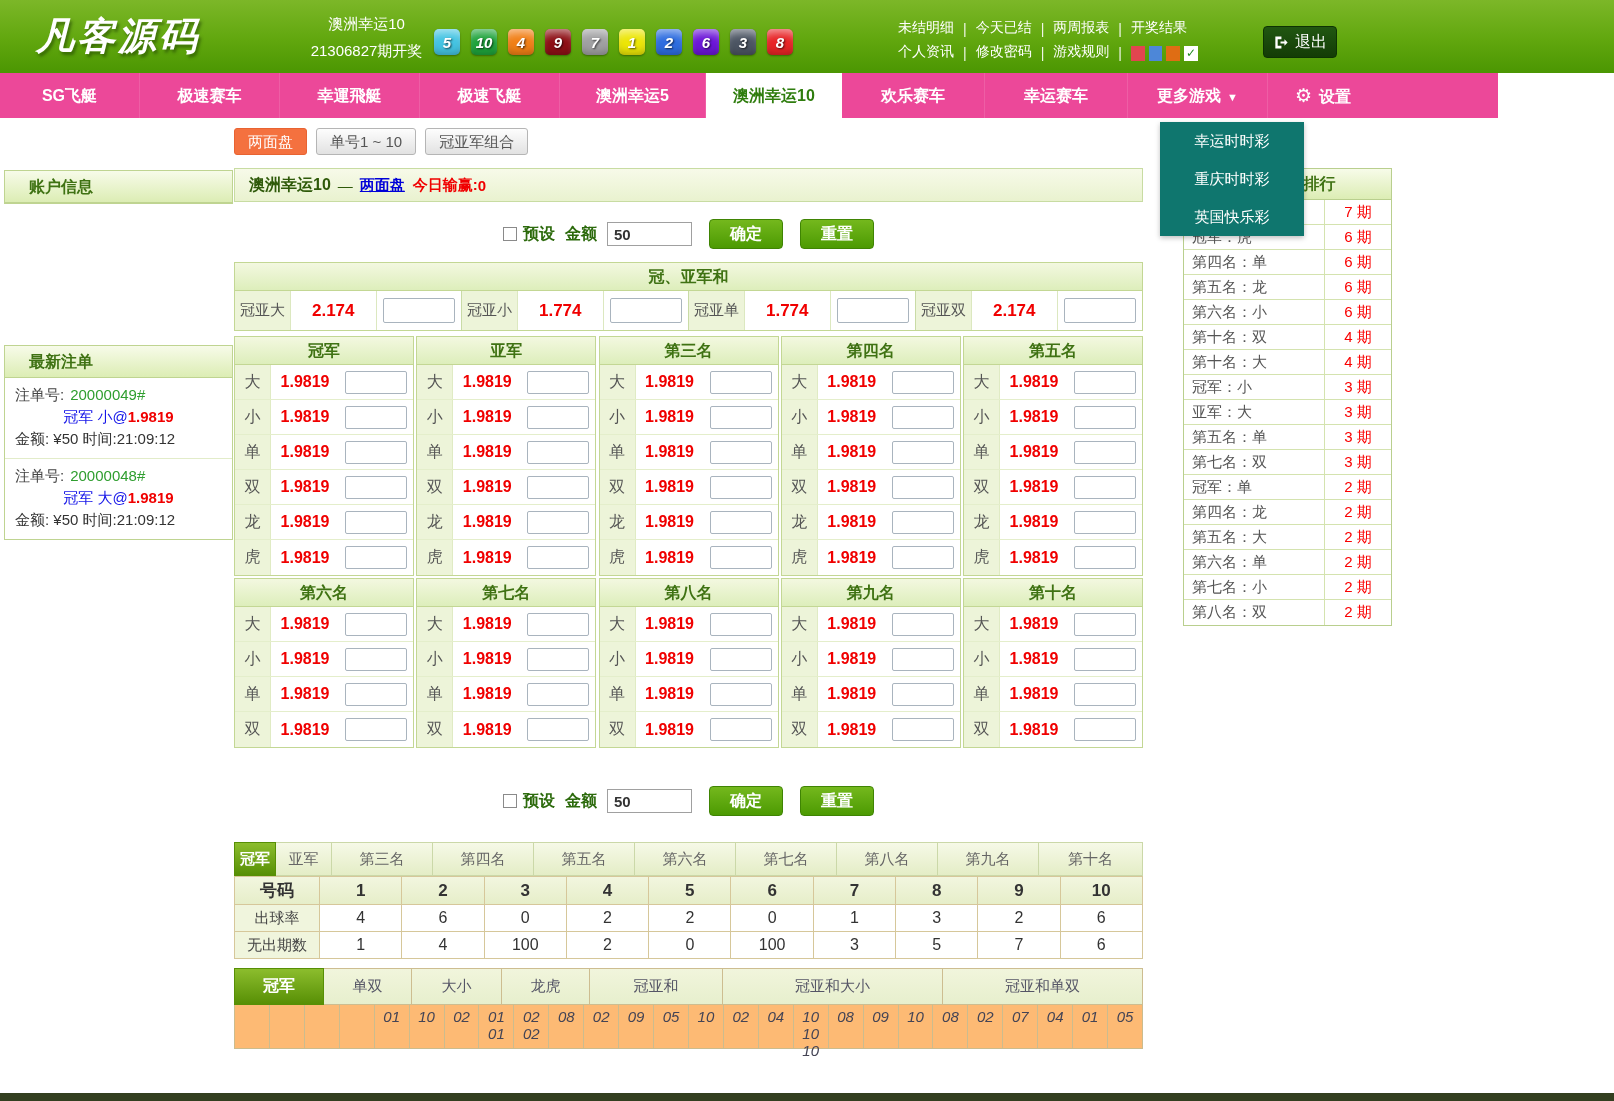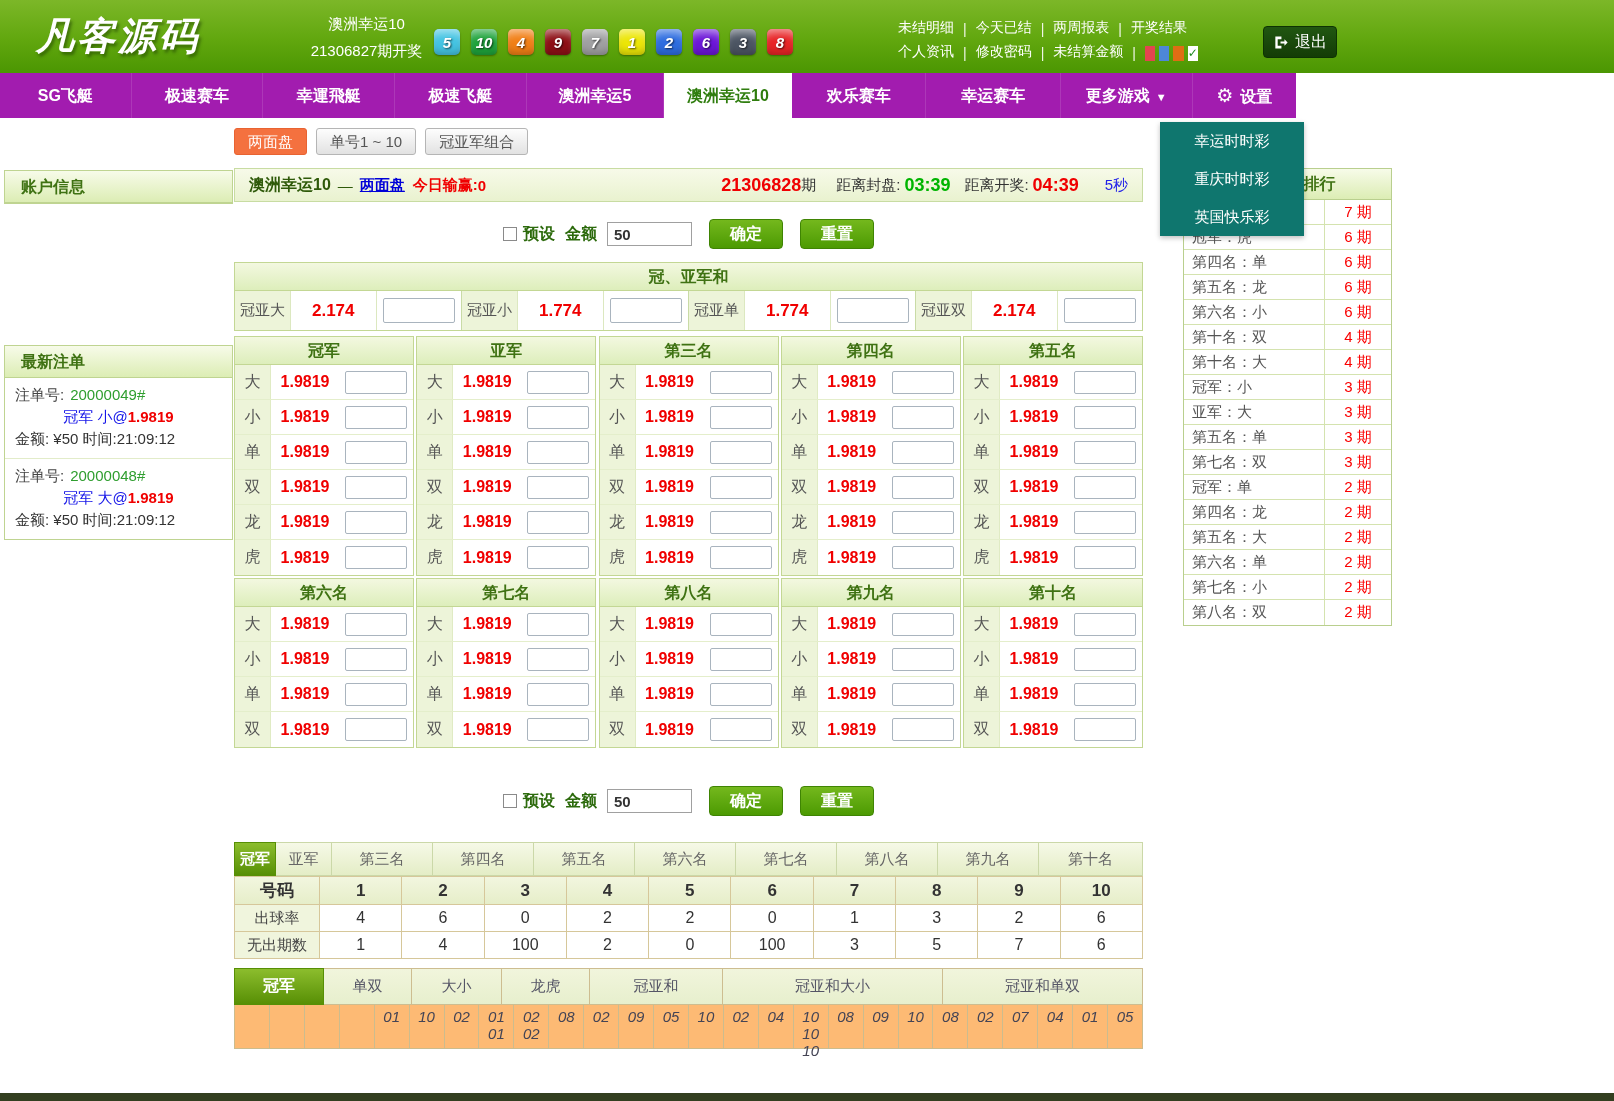--- a/index.html
+++ b/index.html
@@ -23,37 +23,37 @@
   .hlink{color:#fff;cursor:pointer;white-space:nowrap;text-decoration:none;}
   .hsep{margin:0 9px;opacity:.9;}
   .legend-sq{width:15px;height:15px;margin-right:4px;display:inline-block;}
   .legend-check{width:15px;height:15px;background:#fff;color:#1f8a1f;font-size:12px;line-height:15px;
     text-align:center;display:inline-block;font-weight:bold;cursor:pointer;}
   .logout{position:absolute;left:1263px;top:26px;width:74px;height:32px;
     background:linear-gradient(#215711,#133c06);border:1px solid #0d3303;border-radius:4px;
     color:#fff;font-size:16px;display:flex;align-items:center;justify-content:center;gap:7px;cursor:pointer;}
 
   
-  .nav{position:absolute;left:0;top:73px;width:1296px;height:45px;background:#a21caf;display:flex;}
+  .nav{position:absolute;left:0;top:73px;width:1498px;height:45px;background:#ec4899;display:flex;}
   .nav-item{height:45px;line-height:45px;text-align:center;color:#fff;font-size:16px;font-weight:bold;
     border-right:1px solid rgba(255,255,255,.12);cursor:pointer;white-space:nowrap;}
   .nav-item.active{background:#fff;color:#2f7d0e;border-right:none;}
   .nav-caret{font-size:11px;margin-left:6px;}
   .nav-gear{font-size:19px;margin-right:7px;font-weight:normal;}
 
   
   .subtabs{position:absolute;left:234px;top:128px;display:flex;gap:9px;}
   .subtab{height:27px;line-height:25px;padding:0 13px;font-size:15px;border-radius:3px;
     background:linear-gradient(#fdfdfd,#e2e2e2);border:1px solid #b5b5b5;color:#555;cursor:pointer;}
   .subtab.active{background:#f4713f;border-color:#e86332;color:#fff;}
 
   
   .sbox{position:absolute;left:4px;width:229px;background:#fff;border:1px solid #bfd491;}
   .sbox-h{height:32px;line-height:31px;background:linear-gradient(#f7fbe9,#dcedb4);
-    border-bottom:1px solid #bfd491;color:#3f7213;font-weight:bold;font-size:16px;padding-left:16px;}
+    border-bottom:1px solid #bfd491;color:#3f7213;font-weight:bold;font-size:16px;padding-left:24px;}
   .sbox-h-only{border-bottom:none;}
   .sbox-b{padding:7px 0 6px;}
   .acct-row{height:29px;line-height:29px;font-size:15px;color:#555;padding-left:14px;white-space:nowrap;}
   .acct-val{color:#333;margin-left:14px;}
   .bet-entry{padding:6px 10px 8px;border-bottom:1px solid #e2ecc9;font-size:15px;line-height:22px;color:#444;}
   .bet-entry:last-child{border-bottom:none;}
   .bet-no{color:#2f9e2f;margin-left:6px;}
   .bet-sel-line{text-align:center;}
   .bet-sel{color:#1414e8;}
   .bet-odds-red{color:#f00000;font-weight:bold;}
@@ -187,21 +187,21 @@
           <span class="hsep">|</span>
           <a class="hlink">两周报表</a>
           <span class="hsep">|</span>
           <a class="hlink">开奖结果</a>
         </div>
       <div class="hlinks-row" id="links2">
           <a class="hlink">个人资讯</a>
           <span class="hsep">|</span>
           <a class="hlink">修改密码</a>
           <span class="hsep">|</span>
-          <a class="hlink">未结算金额</a>
+          <a class="hlink">游戏规则</a>
           <span class="hsep">|</span>
           <span class="legend-sq" style="background: rgb(226, 69, 79);"></span>
           <span class="legend-sq" style="background: rgb(77, 135, 216);"></span>
           <span class="legend-sq" style="background: rgb(223, 109, 20);"></span>
           <span class="legend-check">✓</span>
         </div>
     </div>
     <button class="logout">
       <svg width="15" height="15" viewBox="0 0 16 16">
         <path fill="#fff" d="M2.5 1.5h6.5v3H5v7h4v3H2.5z"></path>
@@ -322,29 +322,20 @@
         </div>
       </div>
   </div>
 
   <div class="infobar">
     <span class="ib-game">澳洲幸运10</span>
     <span class="ib-dash">—</span>
     <span class="ib-mode">两面盘</span>
     <span class="ib-win">今日输赢: </span>
     <span class="ib-win">0</span>
-    <span class="ib-right">
-      <span class="ib-issue">21306828</span>
-      <span class="ib-plain">期</span>
-      <span class="ib-lbl">距离封盘:</span>
-      <span class="ib-green">03:39</span>
-      <span class="ib-lbl">距离开奖:</span>
-      <span class="ib-red2">04:39</span>
-      <span class="ib-refresh">5秒</span>
-    </span>
   </div>
 
   <div class="preset" style="top:219px" id="preset1">
       <span class="preset-check"></span>
       <span class="preset-label">预设</span>
       <span class="preset-label">金额</span>
       <input class="preset-input" value="50" style="">
       <button class="btn">确定</button>
       <button class="btn">重置</button>
     </div>

